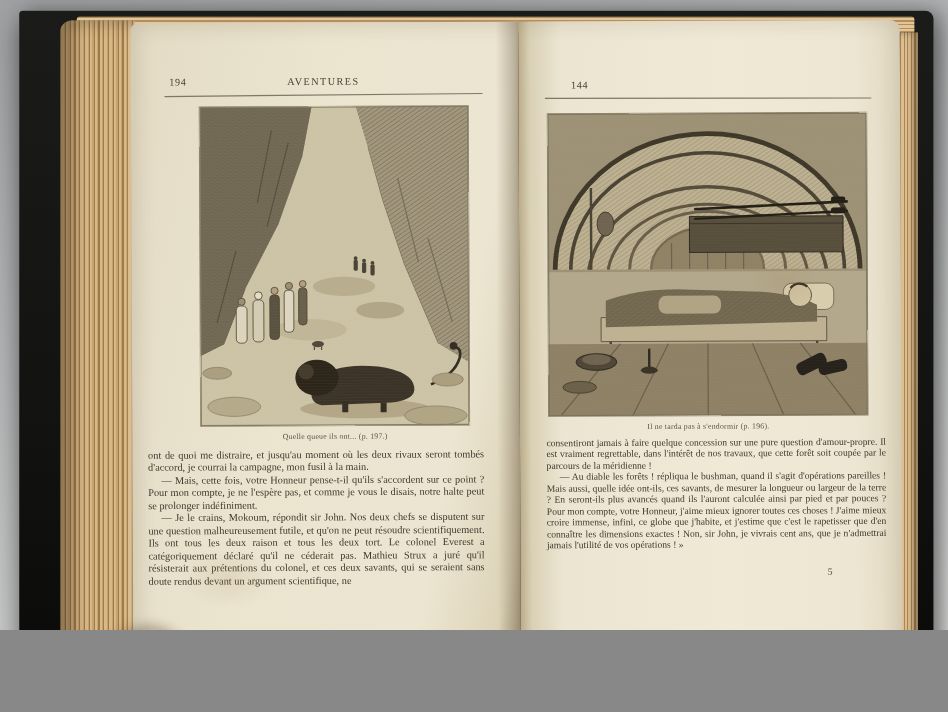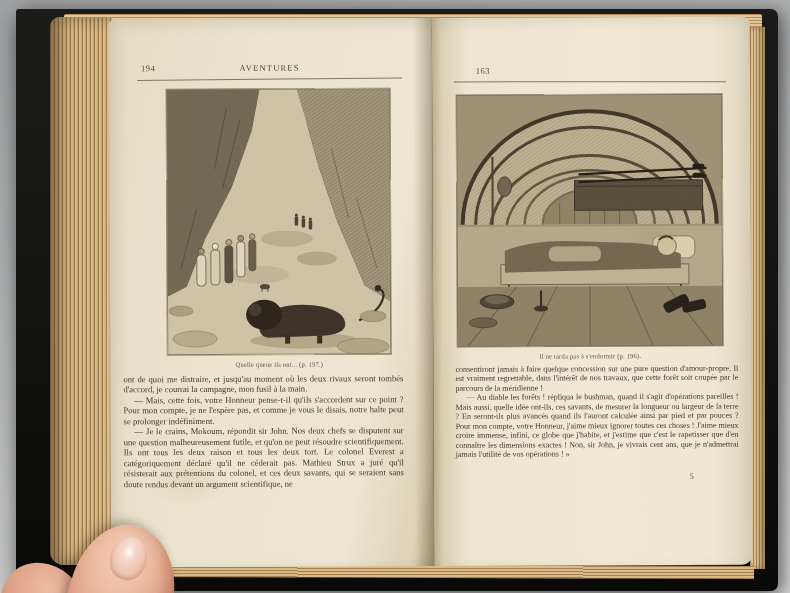--- a/index.html
+++ b/index.html
@@ -1,17 +1,17 @@
 <!DOCTYPE html>
 <html><head>
 <meta charset="utf-8">
 <style>
   html,body{margin:0;padding:0;background:#888;}
   .stage{
-    position:relative;width:790px;height:593px;overflow:hidden;
+    position:relative;width:790px;height:525px;overflow:hidden;
     background:linear-gradient(165deg,#9fa1a3 0%,#b2b4b5 35%,#c8c9c9 70%,#d9d9d8 100%);
     font-family:"Liberation Serif","DejaVu Serif",serif;
   }
   .book{
     position:absolute;left:16px;top:9px;width:762px;height:582px;
     background:linear-gradient(180deg,#1b1b19,#121210 60%,#090908);
     border-radius:3px 7px 7px 3px;
     box-shadow:0 10px 24px rgba(0,0,0,.45), 6px 0 14px rgba(0,0,0,.25);
   }
   
@@ -209,21 +209,21 @@
             <p>— Mais, cette fois, votre Honneur pense-t-il qu'ils s'accordent sur ce point ? Pour mon compte, je ne l'espère pas, et comme je vous le disais, notre halte peut se prolonger indéfiniment.</p>
             <p>— Je le crains, Mokoum, répondit sir John. Nos deux chefs se disputent sur une question malheureusement futile, et qu'on ne peut résoudre scientifiquement. Ils ont tous les deux raison et tous les deux tort. Le colonel Everest a catégoriquement déclaré qu'il ne céderait pas. Mathieu Strux a juré qu'il résisterait aux prétentions du colonel, et ces deux savants, qui se seraient sans doute rendus devant un argument scientifique, ne</p>
           </div>
         <div class="stain b"></div>
       </div>
 
       <div class="gutter-shadow"></div>
 
       <div class="page right">
         <div class="runhead">
-          <span class="folio">163</span>
+          <span class="folio">144</span>
         </div>
         <div class="headrule"></div>
 
         <figure>
           <svg width="266" height="252" viewBox="0 0 266 252">
             <rect x="0" y="0" width="266" height="252" fill="#b3a88c"></rect>
             <rect x="0" y="0" width="266" height="132" fill="#9e9276"></rect>
 
             <path d="M6,130 A127,113 0 0 1 260,130 Z" fill="#bdb191"></path>
             <path d="M6,130 A127,113 0 0 1 260,130 Z" fill="url(#h1)" opacity=".45"></path>

